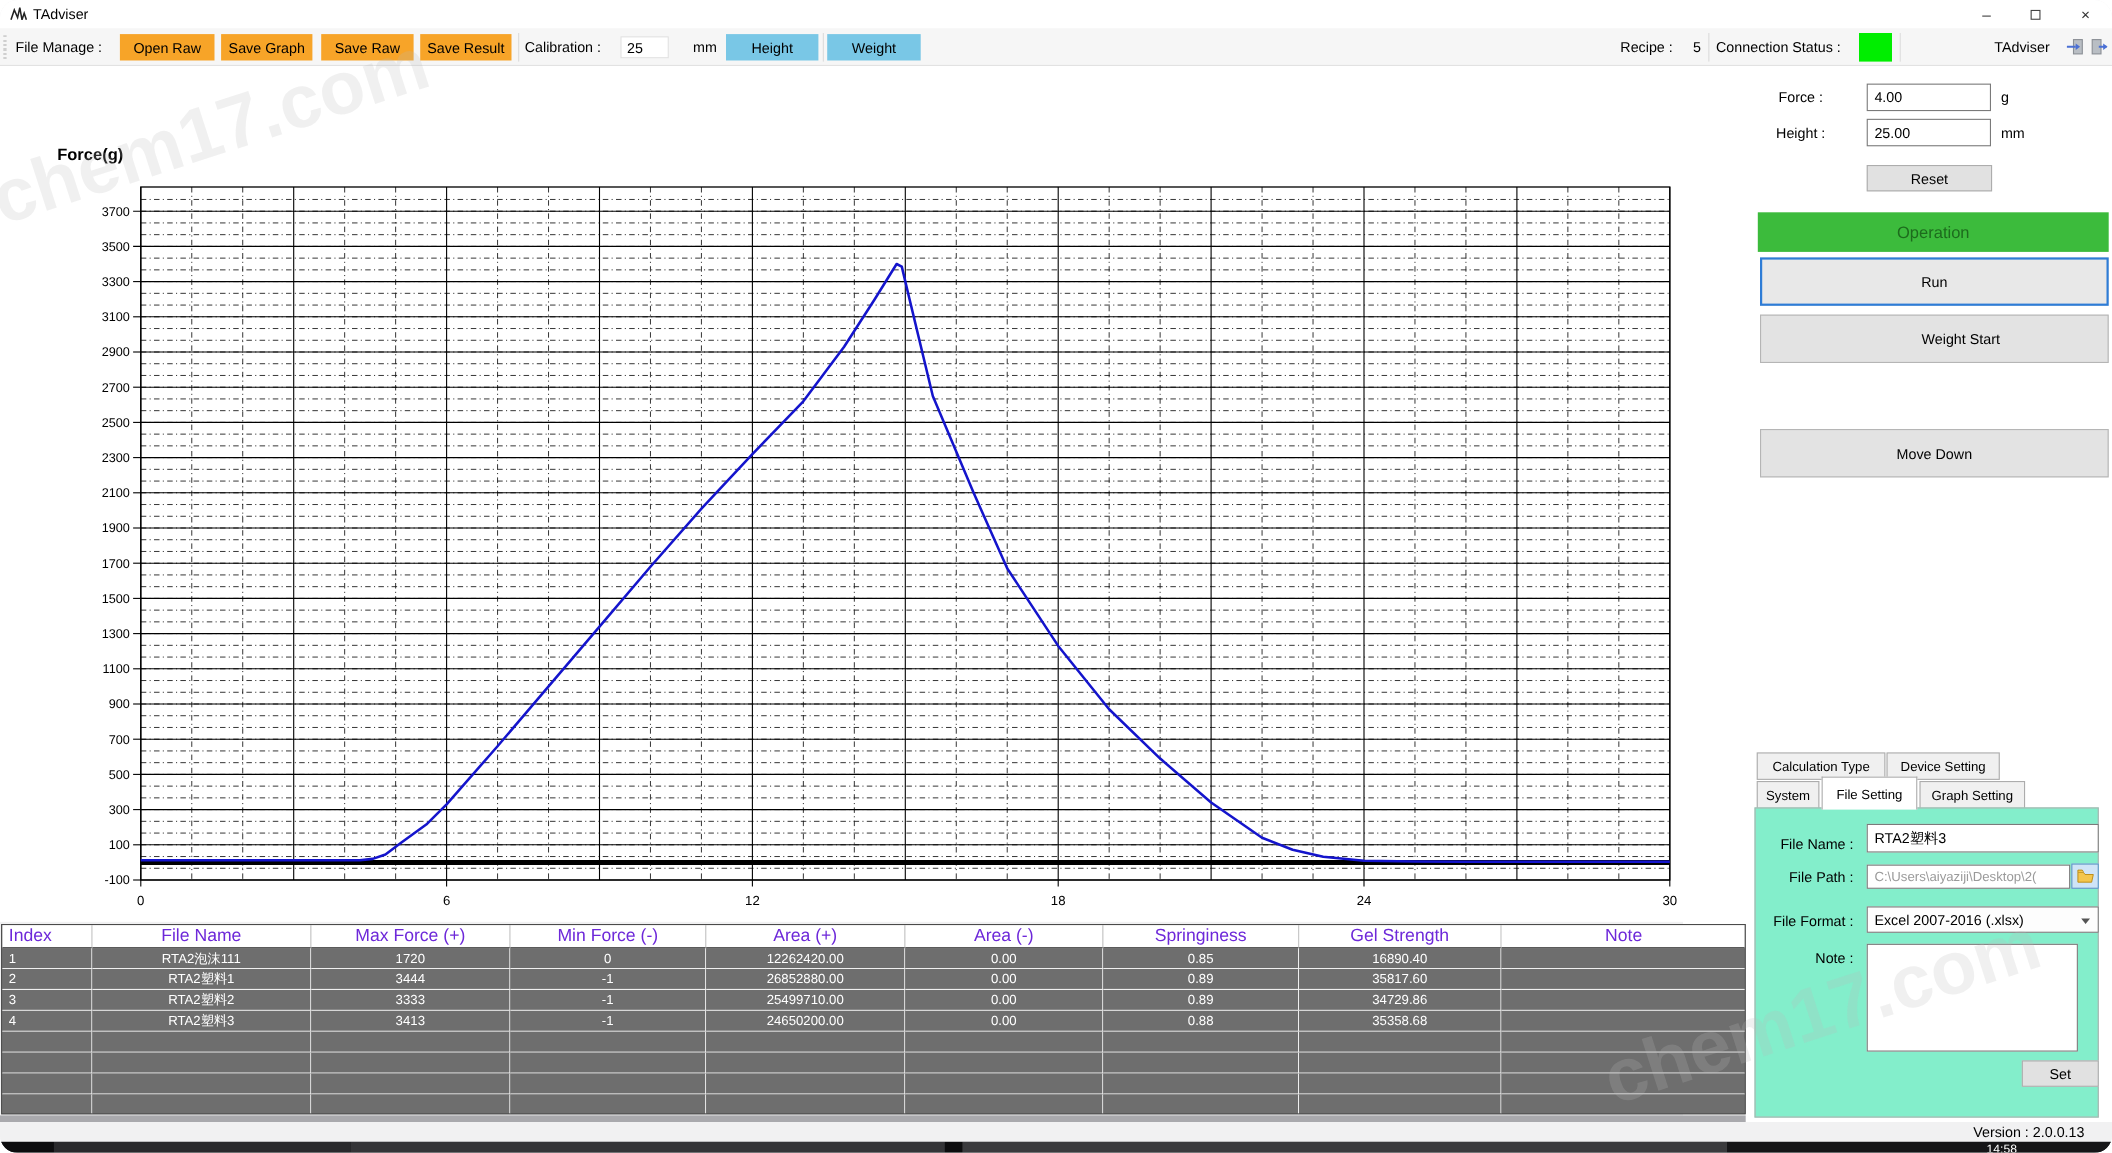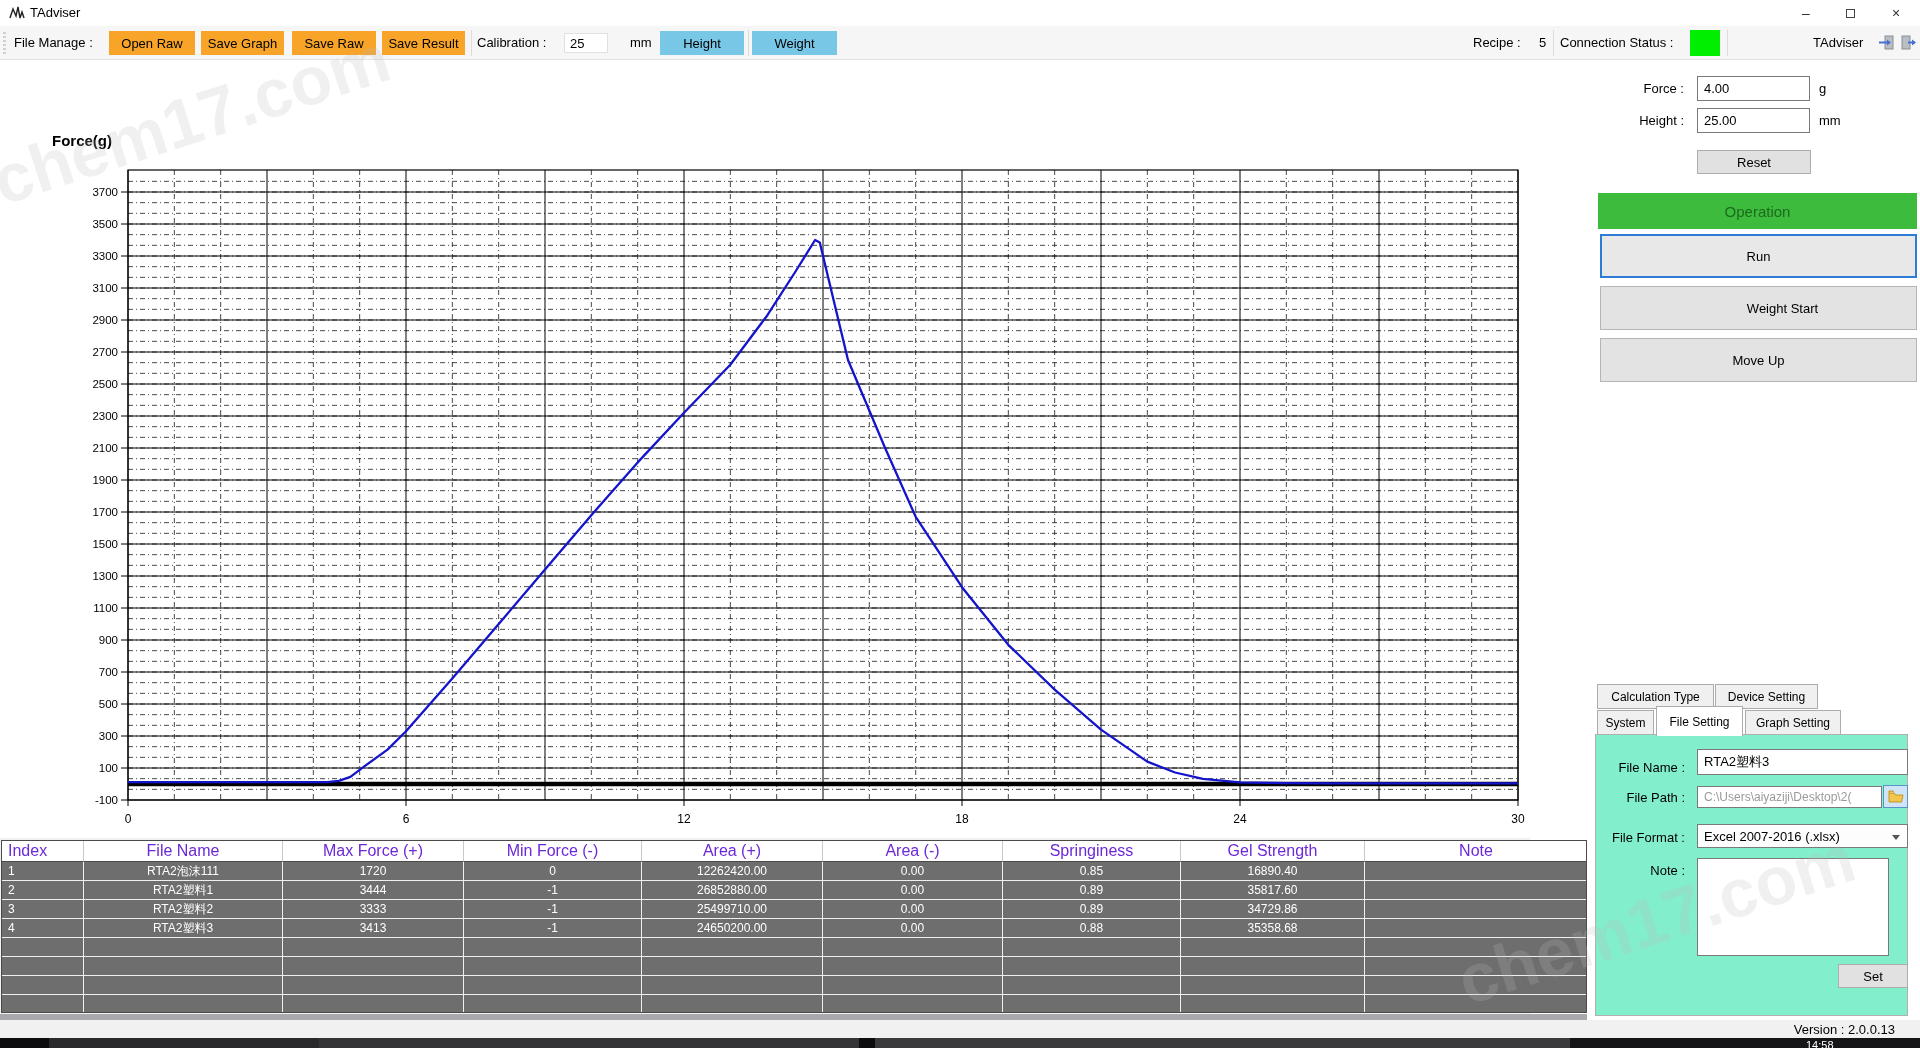--- a/index.html
+++ b/index.html
@@ -1,18 +1,18 @@
 <!DOCTYPE html>
 <html><head>
 <meta charset="utf-8">
 <style>
   * { margin:0; padding:0; box-sizing:border-box; }
   html,body { width:1920px; height:1048px; }
   .app { position:relative; width:1920px; height:1048px; overflow:hidden;
-         background:#f1f1f2; font-family:"Liberation Sans",sans-serif; color:#000; }
+         background:#f1f1f2; font-family:"Liberation Sans",sans-serif; color:#000;border-radius:16px; }
 
   
   .titlebar { position:absolute; left:0; top:0; width:1920px; height:26px; background:#ffffff; }
   .app-icon { position:absolute; left:9px; top:5px; width:16px; height:16px; }
   .title-text { position:absolute; left:30px; top:5px; font-size:13px; }
   .winbtn { position:absolute; top:0; width:34px; height:26px; display:flex; align-items:center; justify-content:center;
             font-size:14px; color:#333; }
   .winbtn .restore-box { width:9px; height:9px; border:1px solid #444; }
   
   .toolbar { position:absolute; left:0; top:26px; width:1920px; height:34px; background:#f6f6f6; border-bottom:1px solid #e2e2e2; }
@@ -30,21 +30,21 @@
   .mini-icon { position:absolute; top:8px; width:17px; height:17px; }
 
   
   .chart-region { position:absolute; left:0; top:60px; width:1530px; height:778px; background:#ffffff; }
   .chart-title { position:absolute; left:52px; top:72px; font-size:15px; font-weight:bold; }
   #chart-svg { position:absolute; left:40px; top:60px; }
 
   
   .right-panel { position:absolute; left:1530px; top:60px; width:390px; height:960px; background:#ffffff; }
   .lbl { position:absolute; font-size:13px; white-space:nowrap; }
-  .lbl.r { text-align:right; }
+  .lbl.r { text-align:center; }
   .field { position:absolute; background:#fff; border:1px solid #7a7a7a; font-size:13px; padding-left:6px;
            font-family:"Liberation Sans",sans-serif; }
   .btn-std { position:absolute; background:#e1e1e1; border:1px solid #adadad; font-size:13px;
              font-family:"Liberation Sans",sans-serif; display:flex; align-items:center; justify-content:center; }
   .op-banner { position:absolute; left:1598px; top:193px; width:319px; height:36px; background:#3cbb3c;
                color:#1d6b1d; font-size:15px; display:flex; align-items:center; justify-content:center; }
   .btn-run { position:absolute; left:1600px; top:234px; width:317px; height:44px; background:#e8e8e8;
              border:2px solid #2e7cd6; font-size:13px; display:flex; align-items:center; justify-content:center; }
   .btn-big { position:absolute; left:1600px; width:317px; height:44px; background:#e3e3e3; border:1px solid #b5b5b5;
              font-size:13px; display:flex; align-items:center; justify-content:center; }
@@ -320,21 +320,21 @@
   <input class="field" style="left: 1697px; top: 76px; width: 113px; height: 25px;" value="4.00">
   <div class="lbl" style="left:1819px; top:81px;">g</div>
   <div class="lbl r" style="left:1590px; top:113px; width:94px;">Height :</div>
   <input class="field" style="left: 1697px; top: 108px; width: 113px; height: 25px;" value="25.00">
   <div class="lbl" style="left:1819px; top:113px;">mm</div>
   <button class="btn-std" style="left:1697px; top:150px; width:114px; height:24px;">Reset</button>
 
   <div class="op-banner">Operation</div>
   <button class="btn-run">Run</button>
   <button class="btn-big" style="top:286px;padding-left:48px;">Weight Start</button>
-  <button class="btn-big" style="top:338px;">Move Up</button>
+  <button class="btn-big" style="top:390px;">Move Down</button>
 
   <div class="tab" style="left:1597px; top:684px; width:117px; height:25px;">Calculation Type</div>
   <div class="tab" style="left:1715px; top:684px; width:103px; height:25px;">Device Setting</div>
   <div class="tab" style="left:1597px; top:710px; width:57px; height:26px;">System</div>
   <div class="tab active" style="left:1656px; top:706px; width:87px; height:30px;">File Setting</div>
   <div class="tab" style="left:1745px; top:710px; width:96px; height:26px;">Graph Setting</div>
 
   <div class="green-panel"></div>
   <div class="gp-label" style="top:760px;">File Name :</div>
   <input class="gp-field" style="left: 1697px; top: 749px; width: 211px; height: 26px;" value="RTA2塑料3">

